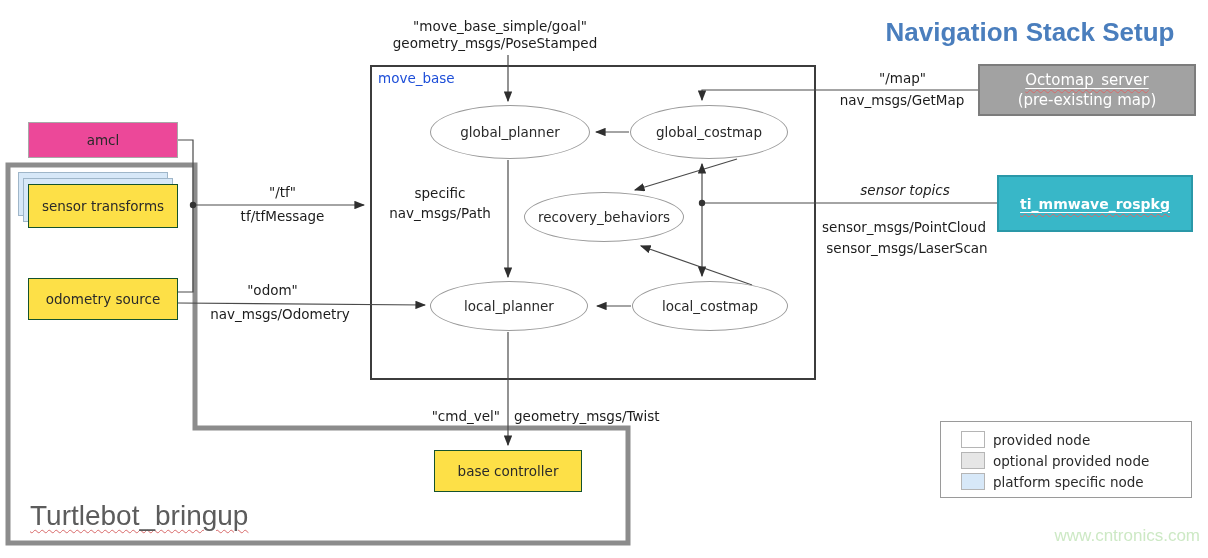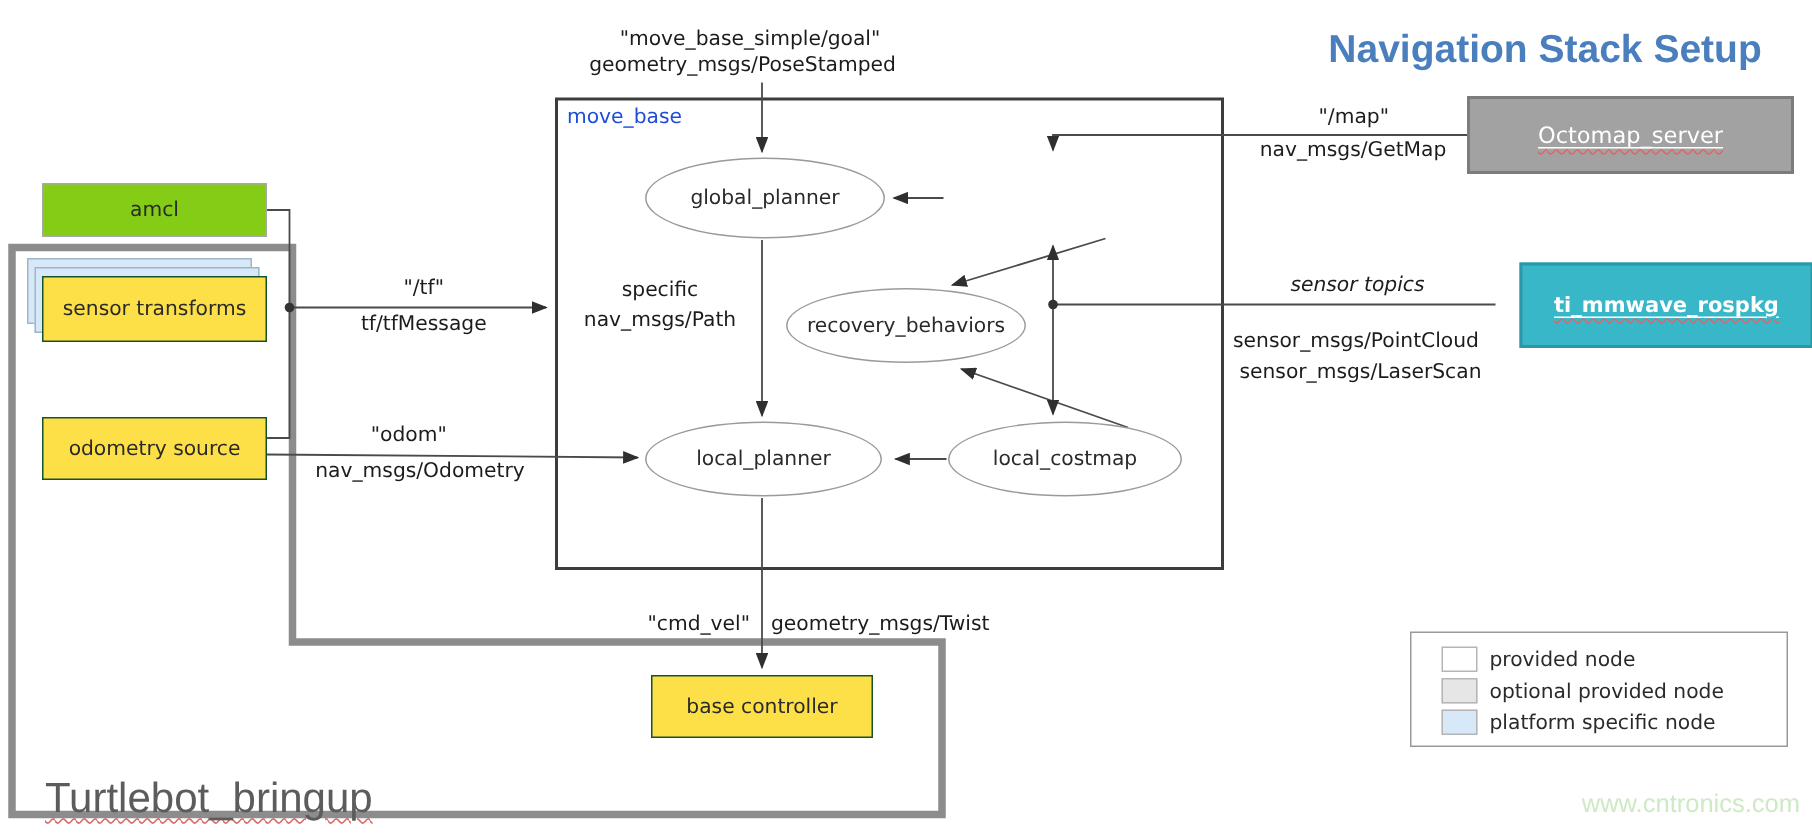--- a/index.html
+++ b/index.html
@@ -7,21 +7,21 @@
     position:relative;width:1208px;height:558px;background:#ffffff;
     font-family:"DejaVu Sans",sans-serif;color:#1f1f1f;overflow:hidden;
   }
   .wires{position:absolute;left:0;top:0;width:1208px;height:558px;}
   .abs{position:absolute;box-sizing:border-box;}
   .node{
     display:flex;align-items:center;justify-content:center;text-align:center;
     font-size:13.5px;color:#2a2a2a;
   }
   .node-blue{background:#fde047;border:1px solid #14532d;}
-  .node-gray{background:#84cc16;border:1px solid #a8a8a8;}
+  .node-gray{background:#ec4899;border:1px solid #a8a8a8;}
   .stackback{background:#d7e8f8;border:1px solid #9fb6c9;}
   .bigbox{border:2px solid #3c3c3c;background:transparent;}
   .bigbox-label{position:absolute;left:6px;top:3px;font-size:13.5px;color:#1d4ed8;}
   .ellipse{
     border:1px solid #9a9a9a;border-radius:50%;background:#ffffff;
     display:flex;align-items:center;justify-content:center;
     font-size:13.5px;color:#2a2a2a;text-align:center;
   }
   .edge-label{font-size:13.5px;line-height:16px;text-align:center;color:#1c1c1c;white-space:nowrap;}
   .italic{font-style:italic;}
@@ -30,21 +30,21 @@
     color:#4a7ebd;text-align:center;white-space:nowrap;
   }
   .octomap{
     background:#a2a2a2;border:2px solid #7c7c7c;color:#ffffff;
     display:flex;flex-direction:column;align-items:center;justify-content:center;
     font-size:15px;line-height:20px;text-align:center;
   }
   .timmwave{
     background:#38b7c8;border:2px solid #2a98a8;color:#ffffff;
     display:flex;align-items:center;justify-content:center;
-    font-size:14px;font-weight:600;text-align:center;margin-left:16px;
+    font-size:14px;font-weight:600;text-align:center;
   }
   .u-white{text-decoration:underline;text-decoration-color:#ffffff;text-underline-offset:3px;}
   .spell{text-decoration:underline wavy #d86a6a;text-decoration-thickness:1px;text-underline-offset:4px;}
   .turtlebot-label{
     font-family:"Liberation Sans",sans-serif;font-size:28px;color:#5c5c5c;white-space:nowrap;
   }
   .legend{background:#ffffff;border:1px solid #9a9a9a;padding:9px 0 0 20px;}
   .legend-row{display:flex;align-items:center;margin-bottom:4px;}
   .legend-swatch{width:24px;height:17px;border:1px solid #b5b5b5;margin-right:8px;box-sizing:border-box;}
   .legend-text{font-size:13.5px;color:#2a2a2a;white-space:nowrap;}
@@ -83,33 +83,35 @@
     <path d="M 195,205 L 364,205" fill="none" stroke="#4a4a4a" stroke-width="1.2" marker-end="url(#arr)"></path>
     <path d="M 178,140 L 193,140 L 193,292 L 178,292" fill="none" stroke="#4a4a4a" stroke-width="1.2"></path>
     <path d="M 508,332 L 508,445" fill="none" stroke="#4a4a4a" stroke-width="1.2" marker-end="url(#arr)"></path>
     <circle cx="193" cy="205" r="3.2" fill="#333333"></circle>
     <circle cx="702" cy="203" r="3.2" fill="#333333"></circle>
   </svg>
 
   <div class="abs title" style="left:860px;top:17px;width:340px;">Navigation Stack Setup</div>
 
   <div class="abs ellipse" style="left:430px;top:105px;width:160px;height:54px;">global_planner</div>
+  <div class="abs ellipse" style="left:630px;top:105px;width:158px;height:54px;">global_costmap</div>
   <div class="abs ellipse" style="left:524px;top:192px;width:160px;height:50px;">recovery_behaviors</div>
   <div class="abs ellipse" style="left:430px;top:281px;width:158px;height:50px;">local_planner</div>
   <div class="abs ellipse" style="left:632px;top:281px;width:156px;height:50px;">local_costmap</div>
 
   <div class="abs node node-gray" style="left:28px;top:122px;width:150px;height:36px;">amcl</div>
   <div class="abs stackback" style="left:18px;top:172px;width:150px;height:44px;"></div>
   <div class="abs stackback" style="left:23px;top:178px;width:150px;height:44px;"></div>
   <div class="abs node node-blue" style="left:28px;top:184px;width:150px;height:44px;">sensor transforms</div>
   <div class="abs node node-blue" style="left:28px;top:278px;width:150px;height:42px;">odometry source</div>
   <div class="abs node node-blue" style="left:434px;top:450px;width:148px;height:42px;">base controller</div>
 
   <div class="abs octomap" style="left:978px;top:64px;width:218px;height:52px;">
     <span class="u-white"><span class="spell">Octomap_server</span></span>
+    <span>(pre-existing map)</span>
   </div>
   <div class="abs timmwave" style="left:997px;top:175px;width:196px;height:57px;">
     <span class="u-white"><span class="spell">ti_mmwave_rospkg</span></span>
   </div>
 
   <div class="abs edge-label" style="left:380px;top:18px;width:240px;">"move_base_simple/goal"</div>
   <div class="abs edge-label" style="left:375px;top:35px;width:240px;">geometry_msgs/PoseStamped</div>
   <div class="abs edge-label" style="left:825px;top:70px;width:155px;">"/map"</div>
   <div class="abs edge-label" style="left:822px;top:92px;width:160px;">nav_msgs/GetMap</div>
   <div class="abs edge-label" style="left:210px;top:184px;width:145px;">"/tf"</div>
@@ -117,21 +119,21 @@
   <div class="abs edge-label" style="left:365px;top:185px;width:150px;">specific</div>
   <div class="abs edge-label" style="left:365px;top:205px;width:150px;">nav_msgs/Path</div>
   <div class="abs edge-label" style="left:195px;top:282px;width:155px;">"odom"</div>
   <div class="abs edge-label" style="left:200px;top:306px;width:160px;">nav_msgs/Odometry</div>
   <div class="abs edge-label italic" style="left:825px;top:182px;width:160px;text-align:center;">sensor topics</div>
   <div class="abs edge-label" style="left:818px;top:205px;width:178px;margin-top:35px;">sensor_msgs/LaserScan</div>
   <div class="abs edge-label" style="left:815px;top:219px;width:178px;">sensor_msgs/PointCloud</div>
   <div class="abs edge-label" style="left:400px;top:408px;width:100px;text-align:right;">"cmd_vel"</div>
   <div class="abs edge-label" style="left:514px;top:408px;width:170px;text-align:left;">geometry_msgs/Twist</div>
 
-  <div class="abs turtlebot-label" style="left:30px;top:516px;">
+  <div class="abs turtlebot-label" style="left:30px;top:500px;">
     <span class="spell">Turtlebot_bringup</span>
   </div>
 
   <div class="abs legend" style="left:940px;top:421px;width:252px;height:77px;">
     <div class="legend-row">
       <span class="legend-swatch" style="background: rgb(255, 255, 255);"></span>
       <span class="legend-text">provided node</span>
     </div>
     <div class="legend-row">
       <span class="legend-swatch" style="background: rgb(230, 230, 230);"></span>

